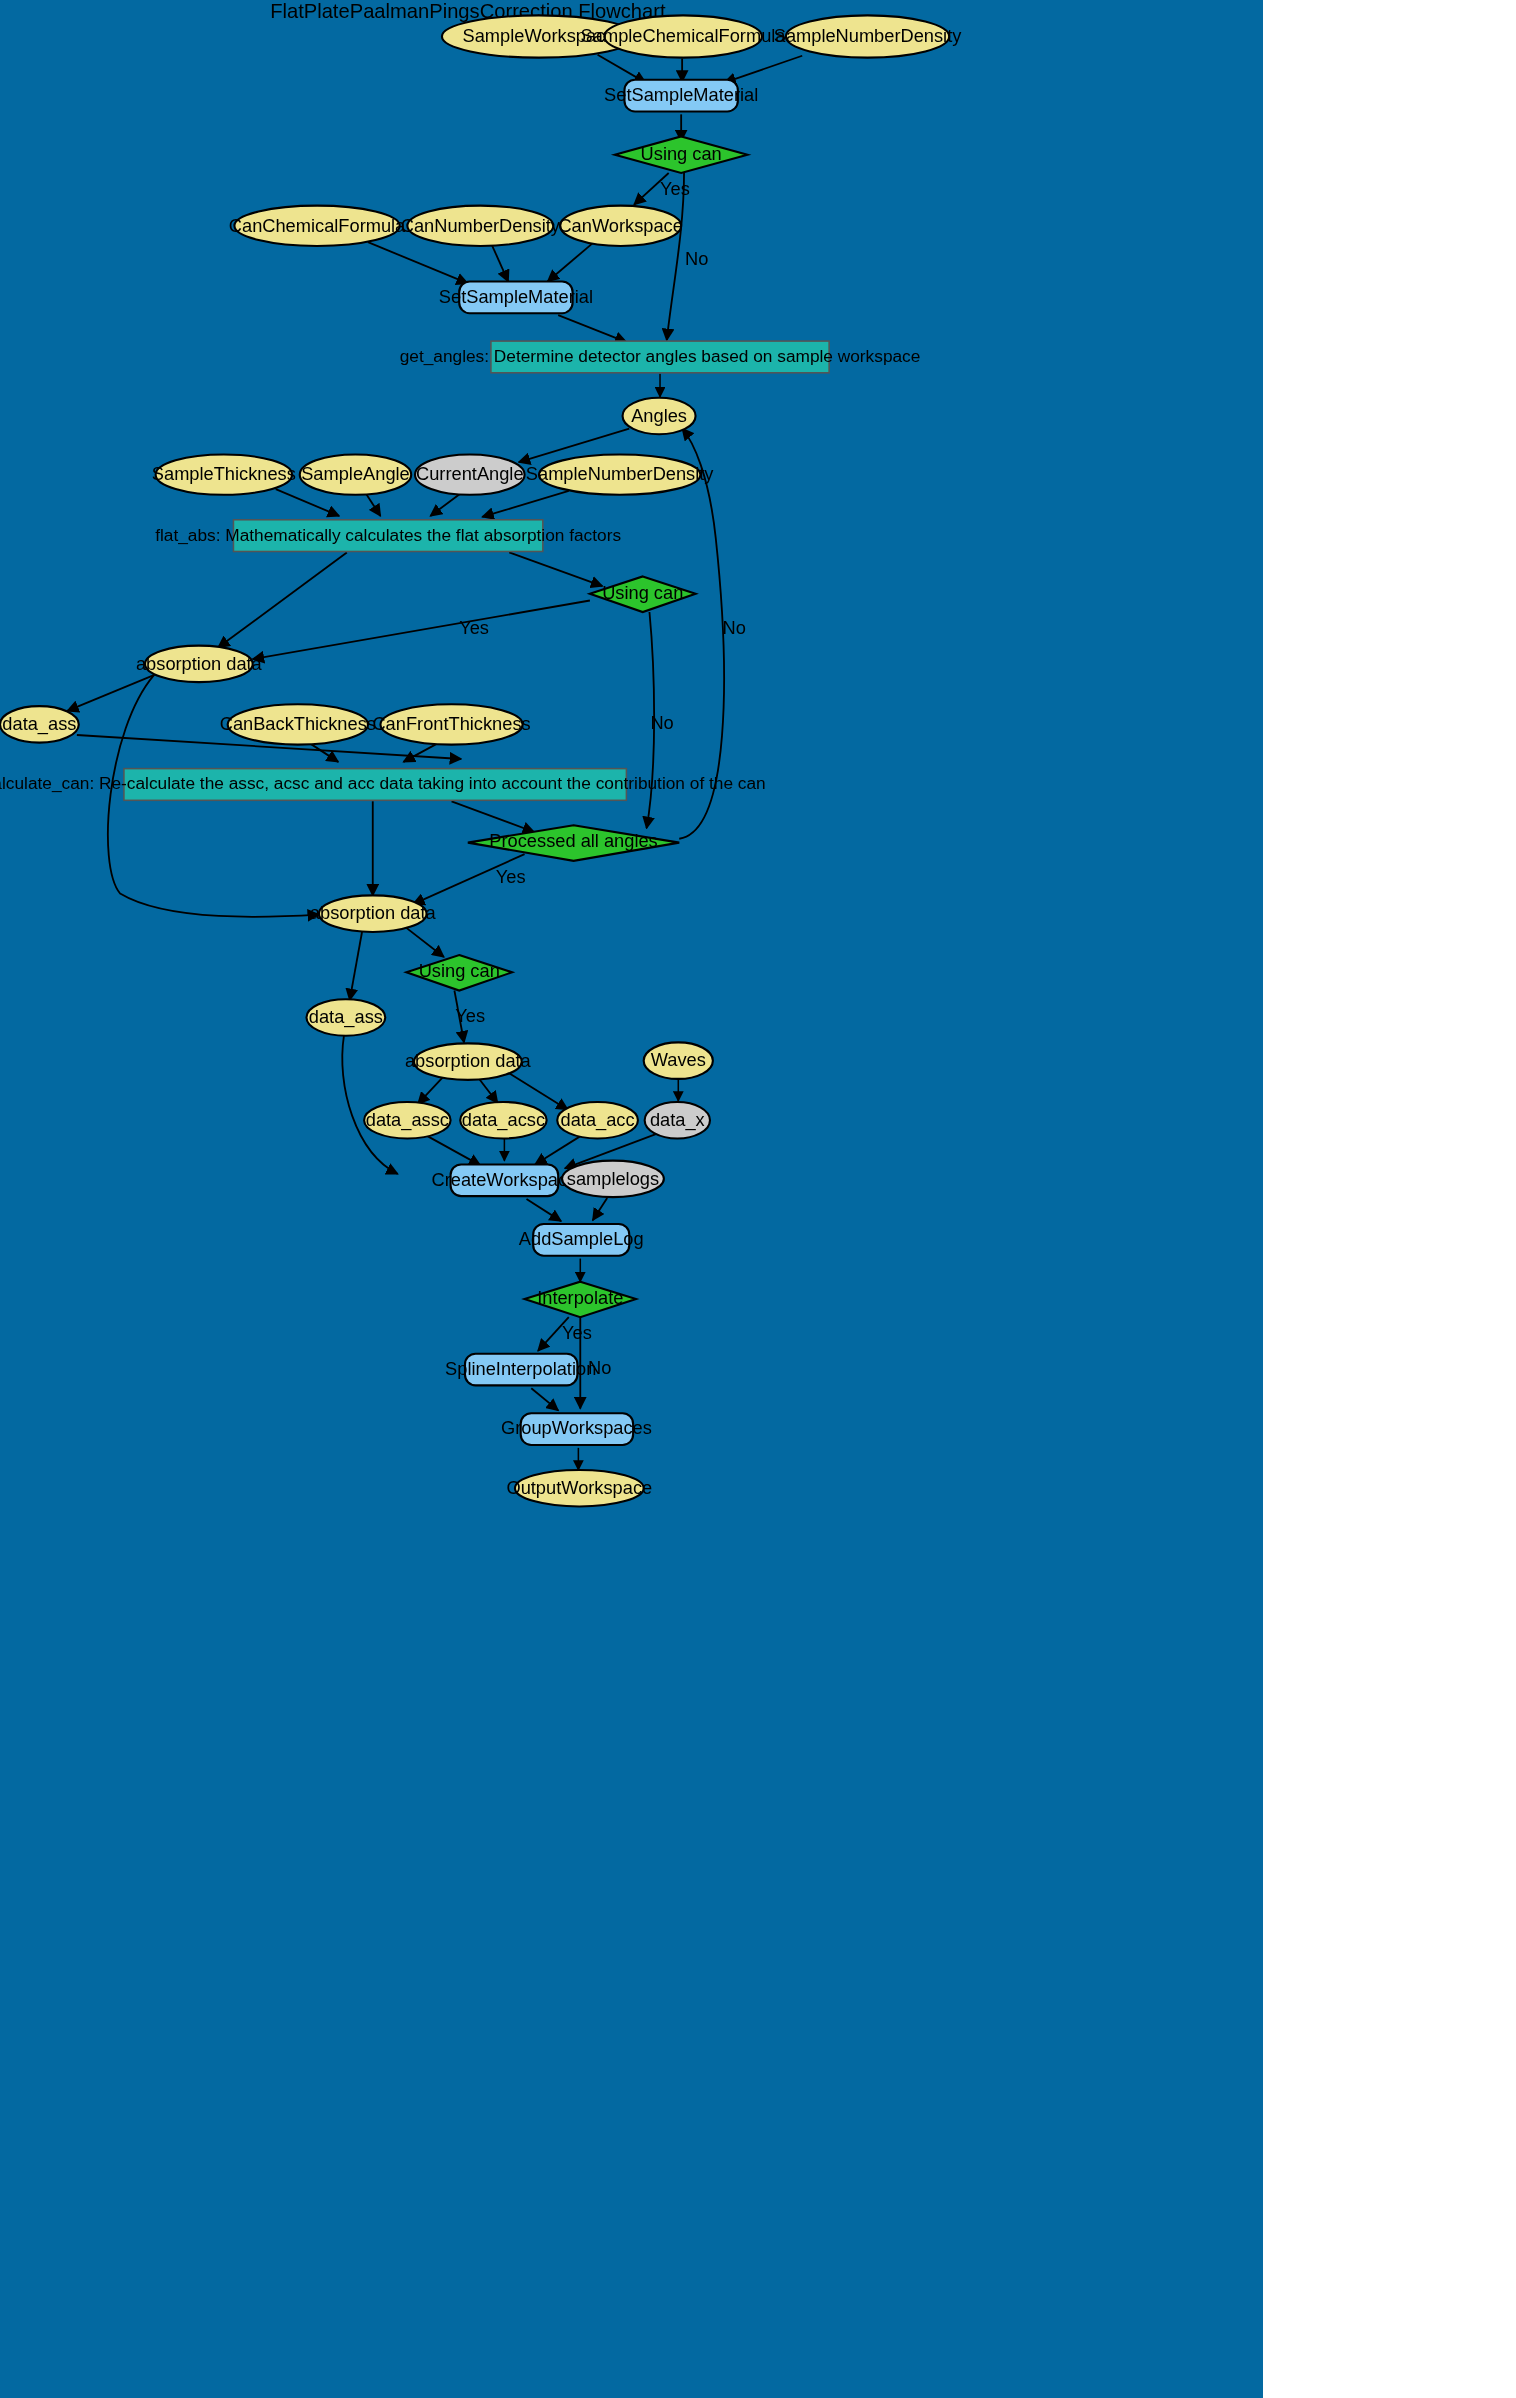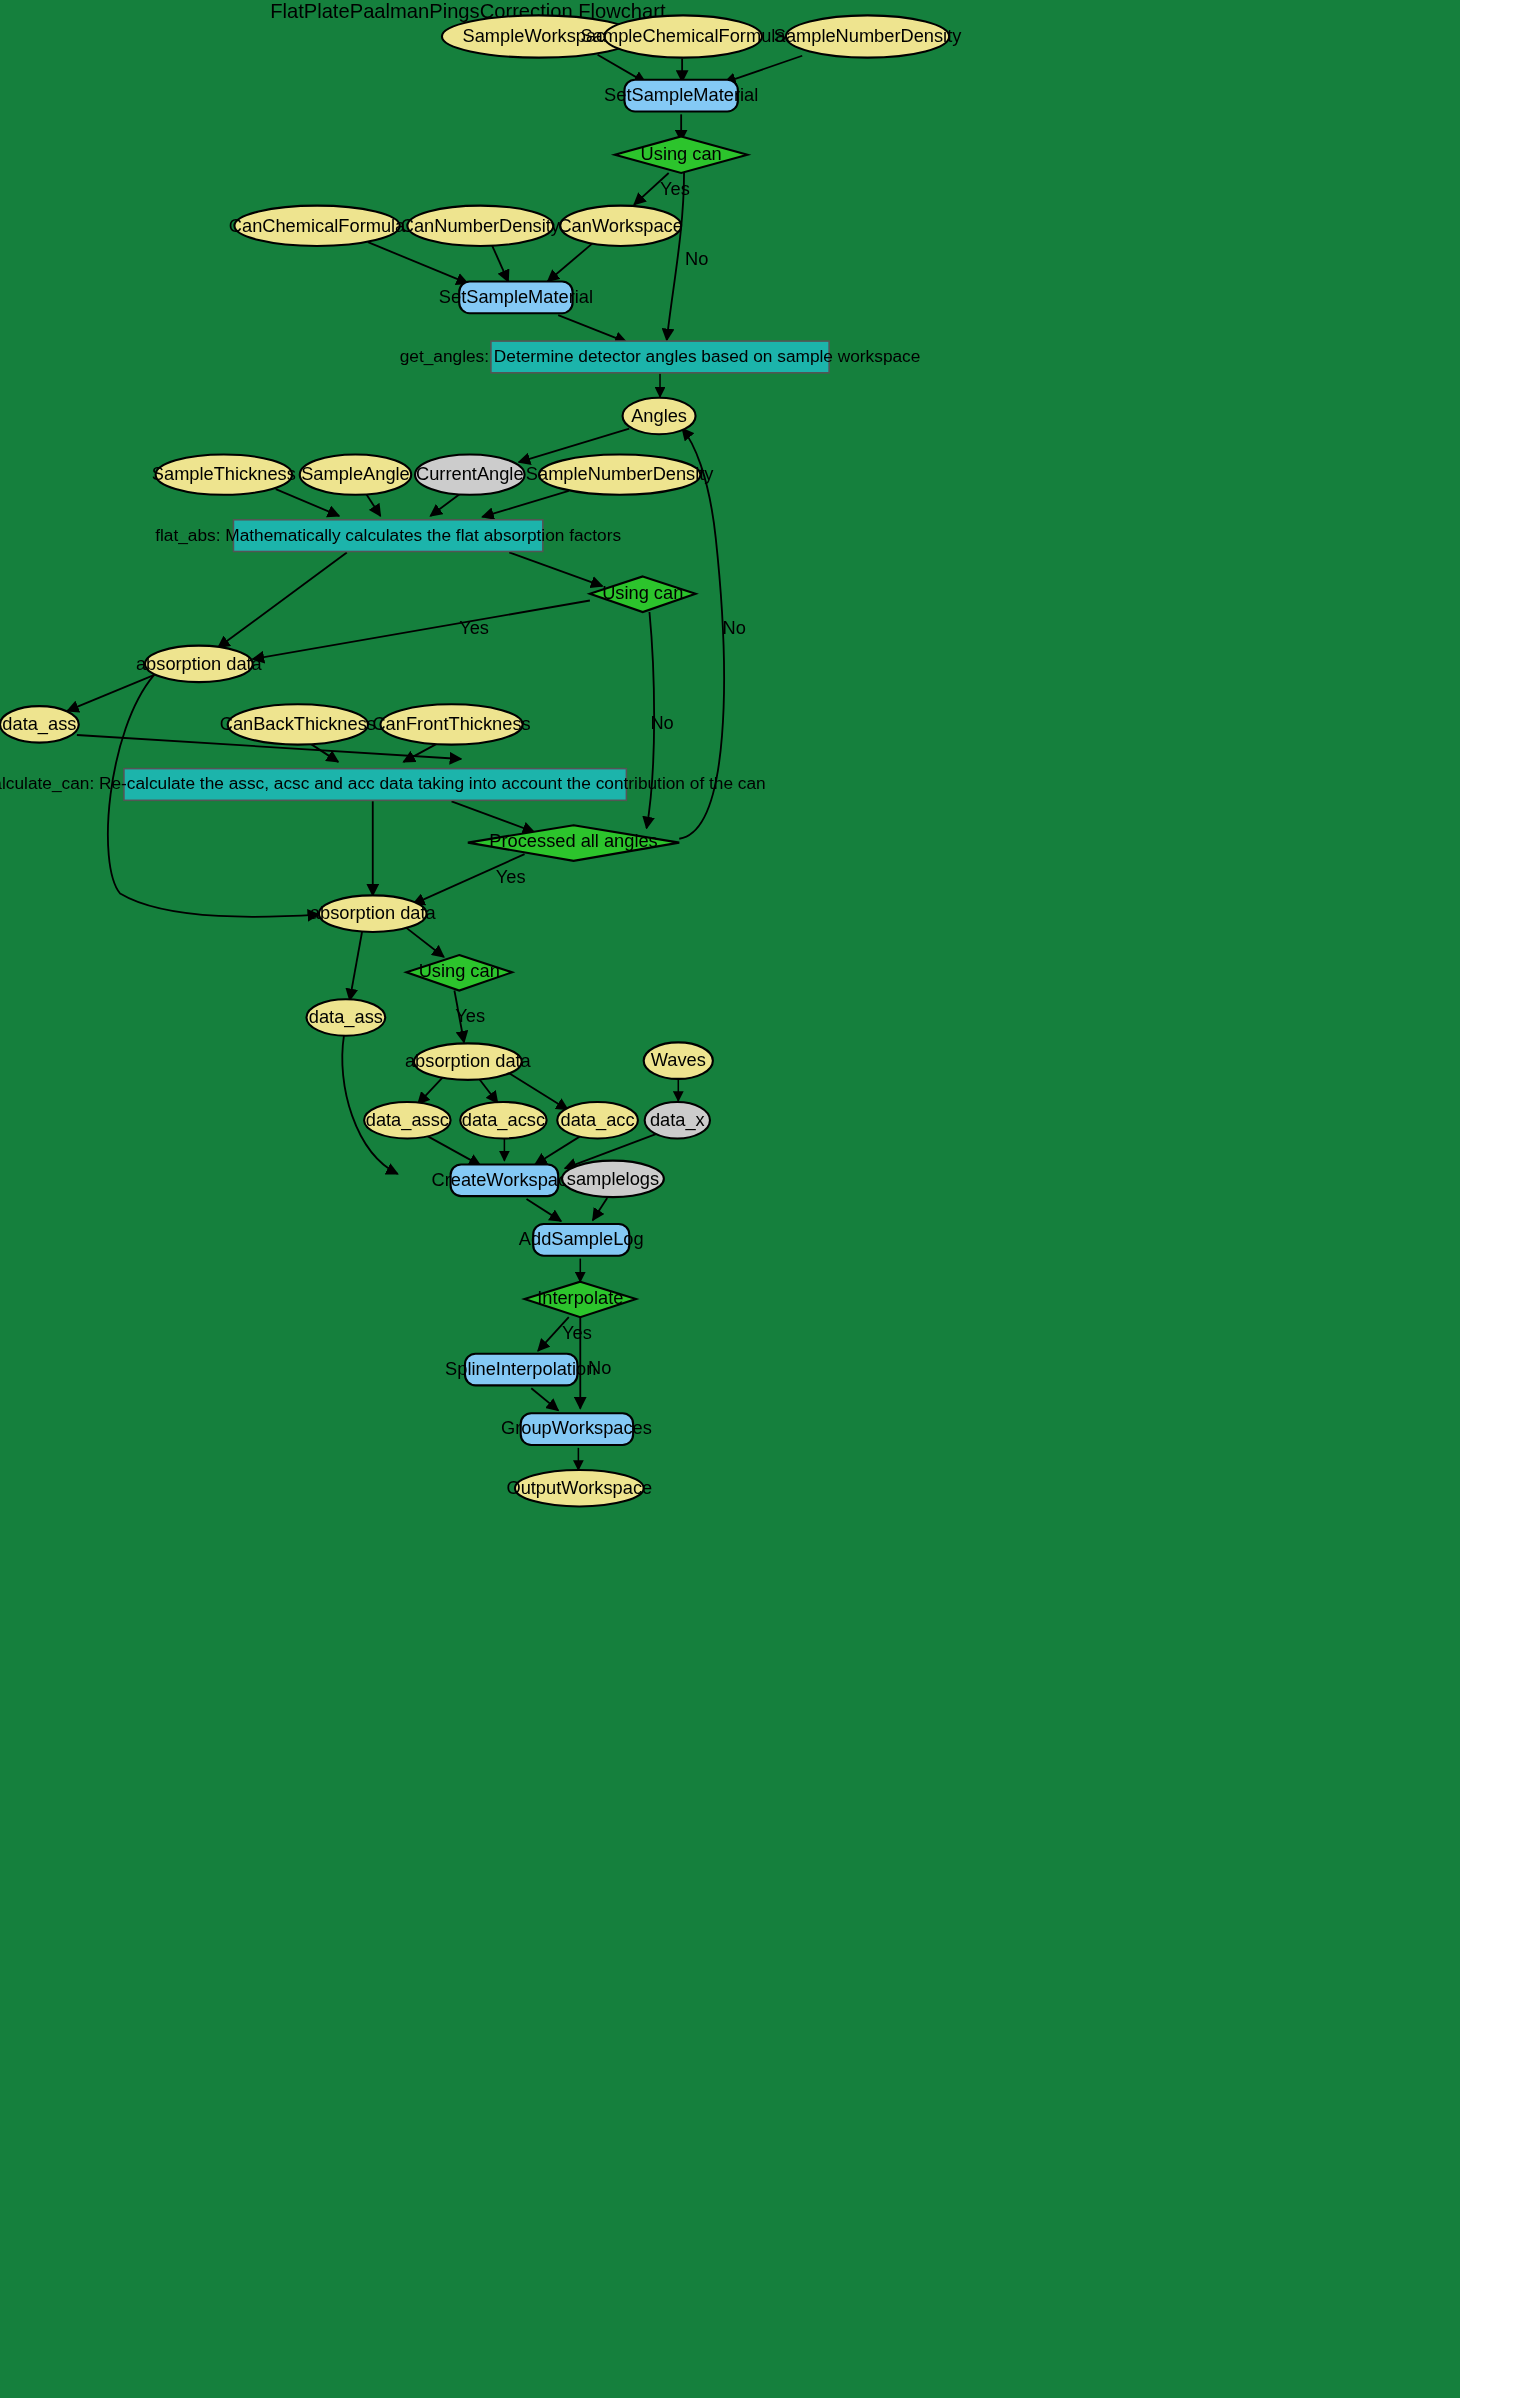--- a/index.html
+++ b/index.html
@@ -5,24 +5,25 @@
   html, body {
     margin: 0;
     padding: 0;
     background: #ffffff;
   }
   body {
     font-family: "Liberation Sans", sans-serif;
   }
   #canvas {
     position: relative;
-    width: 1460px;
+    width: 1223px;
     height: 2399px;
-    background: #15803d;
+    background: #0369a1;
     overflow: hidden;
+    padding-left: 40px;
   }
   svg#graph {
     position: absolute;
     top: 0;
     left: 0;
     width: 1517px;
     height: 2399px;
     display: block;
   }
   .node-shape {

